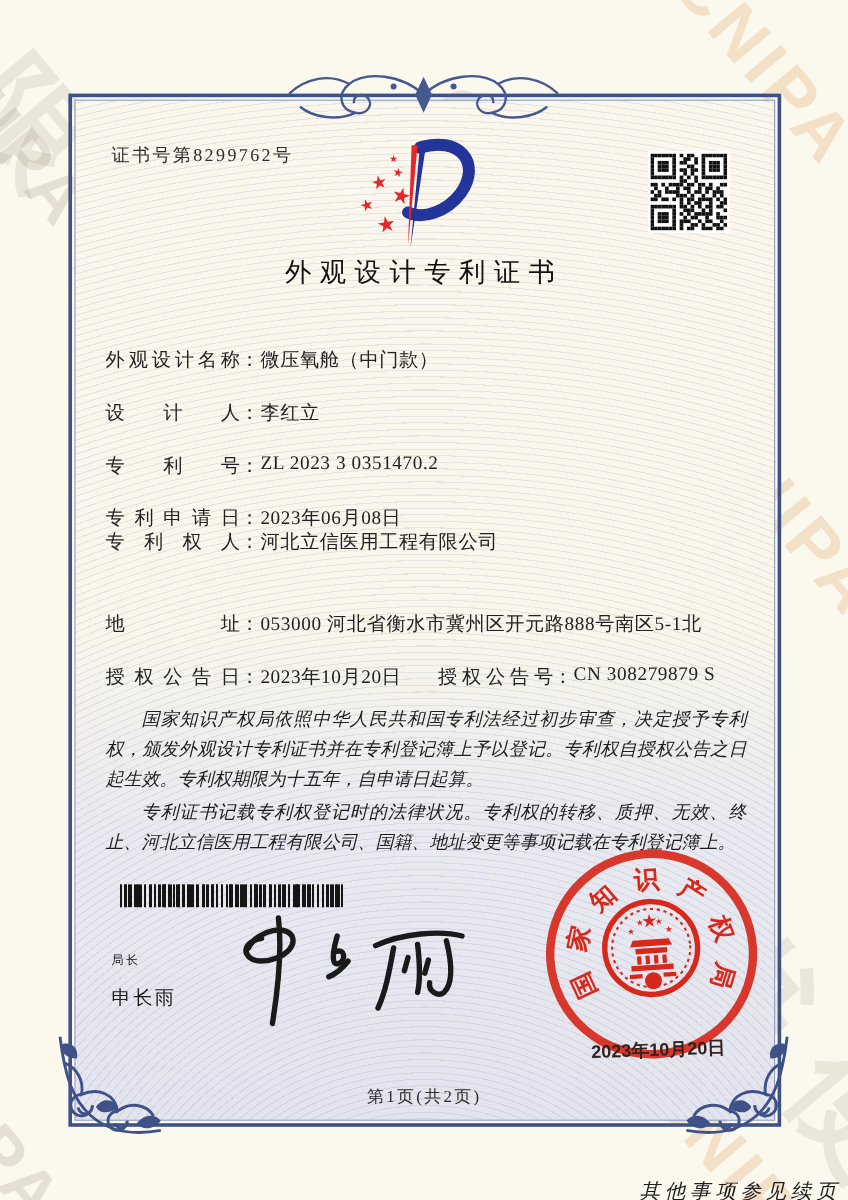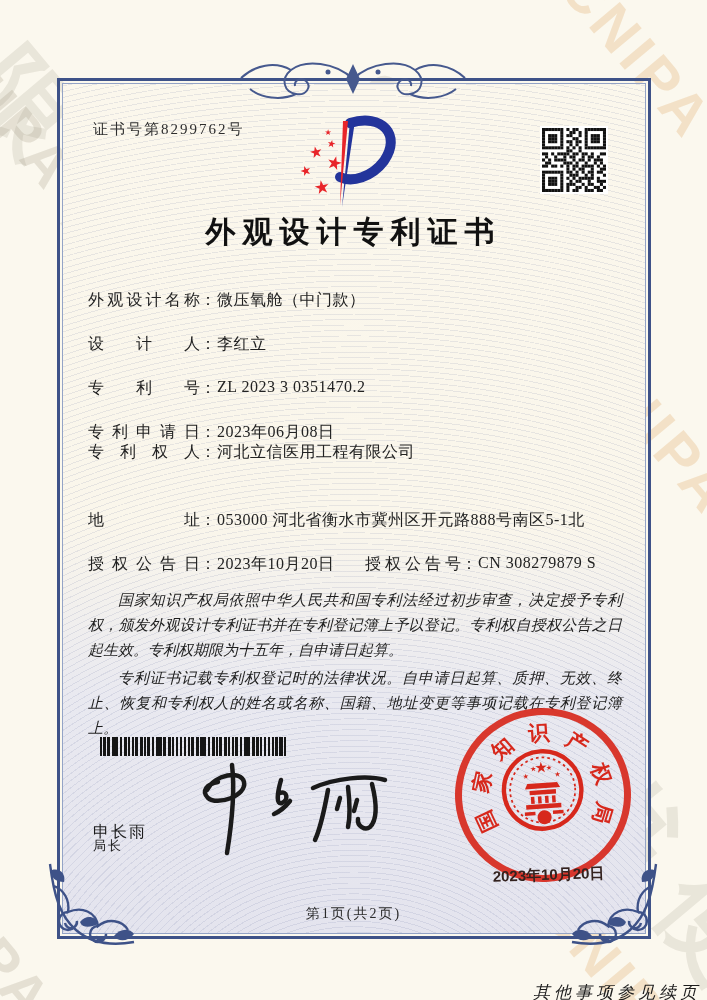--- a/index.html
+++ b/index.html
@@ -35,21 +35,21 @@
   .orn-top{left:233px;top:56px;width:240px;height:46px;}
   .orn-bl{left:44px;top:856px;width:92px;height:92px;}
   .orn-br{left:570px;top:856px;width:92px;height:92px;transform:scaleX(-1);}
   
   .certno{position:absolute;left:93px;top:120px;font-size:15px;letter-spacing:2px;
     color:#2e2e2e;z-index:4;}
   .logo{position:absolute;left:286px;top:113px;width:132px;height:102px;z-index:4;}
   .qr{position:absolute;left:540px;top:126px;width:64px;height:64px;background:#fff;
     padding:2px;z-index:4;}
   .title{position:absolute;left:0;top:212px;width:100%;text-align:center;
-    font-size:30px;font-weight:bold;letter-spacing:7px;color:#111;z-index:4;}
+    font-size:22px;font-weight:normal;letter-spacing:7px;color:#111;z-index:4;}
   
   .field-row{position:absolute;left:88px;width:535px;height:24px;font-size:16px;
     color:#222;z-index:4;}
   .flabel{display:inline-block;width:112px;text-align:justify;text-align-last:justify;
     vertical-align:top;}
   .flabel2{display:inline-block;width:96px;text-align:justify;text-align-last:justify;
     vertical-align:top;}
   .fcolon{display:inline-block;width:17px;vertical-align:top;}
   .fvalue{letter-spacing:0.5px;}
   .pair2{position:absolute;left:277px;top:0;}
@@ -57,22 +57,22 @@
   .paras{position:absolute;left:88px;top:588px;width:534px;z-index:4;
     font-size:15px;line-height:25px;color:#1d1d1d;font-style:italic;
     font-family:"Liberation Serif","DejaVu Serif",serif;}
   .paras p{margin:0 0 3px 0;text-indent:2em;text-align:justify;}
   
   .barcode{position:absolute;left:100px;top:737px;width:187px;height:19px;z-index:4;
     background:
       repeating-linear-gradient(90deg,#151515 0 2px,rgba(0,0,0,0) 2px 4px),
       repeating-linear-gradient(90deg,#151515 0 1px,rgba(0,0,0,0) 1px 7px),
       repeating-linear-gradient(90deg,rgba(0,0,0,0) 0 3px,#151515 3px 5px,rgba(0,0,0,0) 5px 11px);}
-  .signer-title{position:absolute;left:93px;top:793px;font-size:13px;z-index:4;
-    color:#1a1a1a;font-family:Liberation Mono, monospace;letter-spacing:2px;margin-top:44px;}
+  .signer-title{position:absolute;left:93px;top:793px;font-size:10px;z-index:4;
+    color:#1a1a1a;font-family:Liberation Mono, monospace;letter-spacing:2px;}
   .signer-name{position:absolute;left:93px;top:822px;font-size:16px;z-index:4;
     color:#1a1a1a;font-family:"Liberation Sans","DejaVu Sans",sans-serif;letter-spacing:2px;}
   .signature{position:absolute;left:185px;top:760px;width:215px;height:98px;z-index:5;}
   
   .seal{position:absolute;left:455px;top:708px;width:176px;height:174px;z-index:5;
     transform:rotate(-4deg);}
   .seal-ring{position:absolute;left:0;top:0;right:0;bottom:0;border:7px solid #d7281c;
     border-radius:50%;box-sizing:border-box;opacity:0.92;}
   .seal-char{position:absolute;left:50%;top:50%;font-size:21px;font-weight:bold;
     color:#d7281c;font-family:"Liberation Serif",serif;}
@@ -433,21 +433,21 @@
   </div>
   <div class="field-row" style="top:554px">
     <span class="flabel">授权公告日</span><span class="fcolon">：</span><span class="fvalue">2023年10月20日</span>
     <span class="pair2">
       <span class="flabel2">授权公告号</span><span class="fcolon">：</span><span class="fvalue">CN 308279879 S</span>
     </span>
   </div>
 
   <div class="paras">
     <p>国家知识产权局依照中华人民共和国专利法经过初步审查，决定授予专利权，颁发外观设计专利证书并在专利登记簿上予以登记。专利权自授权公告之日起生效。专利权期限为十五年，自申请日起算。</p>
-    <p>专利证书记载专利权登记时的法律状况。自申请日起算、质押、无效、终止、恢复和专利权人的姓名或名称、国籍、地址变更等事项记载在专利登记簿上。</p>
+    <p>专利证书记载专利权登记时的法律状况。专利权的转移、质押、无效、终止、河北立信医用工程有限公司、国籍、地址变更等事项记载在专利登记簿上。</p>
   </div>
 
   <div class="barcode"></div>
 
   <div class="signer-title">局长</div>
   <div class="signer-name">申长雨</div>
 
   <svg class="signature" viewBox="0 0 215 98">
     <g stroke="#1a1a1a" stroke-width="4.5" fill="none" stroke-linecap="round" stroke-linejoin="round">
       <path d="M22,30 C30,14 56,10 59,22 C62,36 32,46 23,38 C16,31 22,24 33,22"></path>

